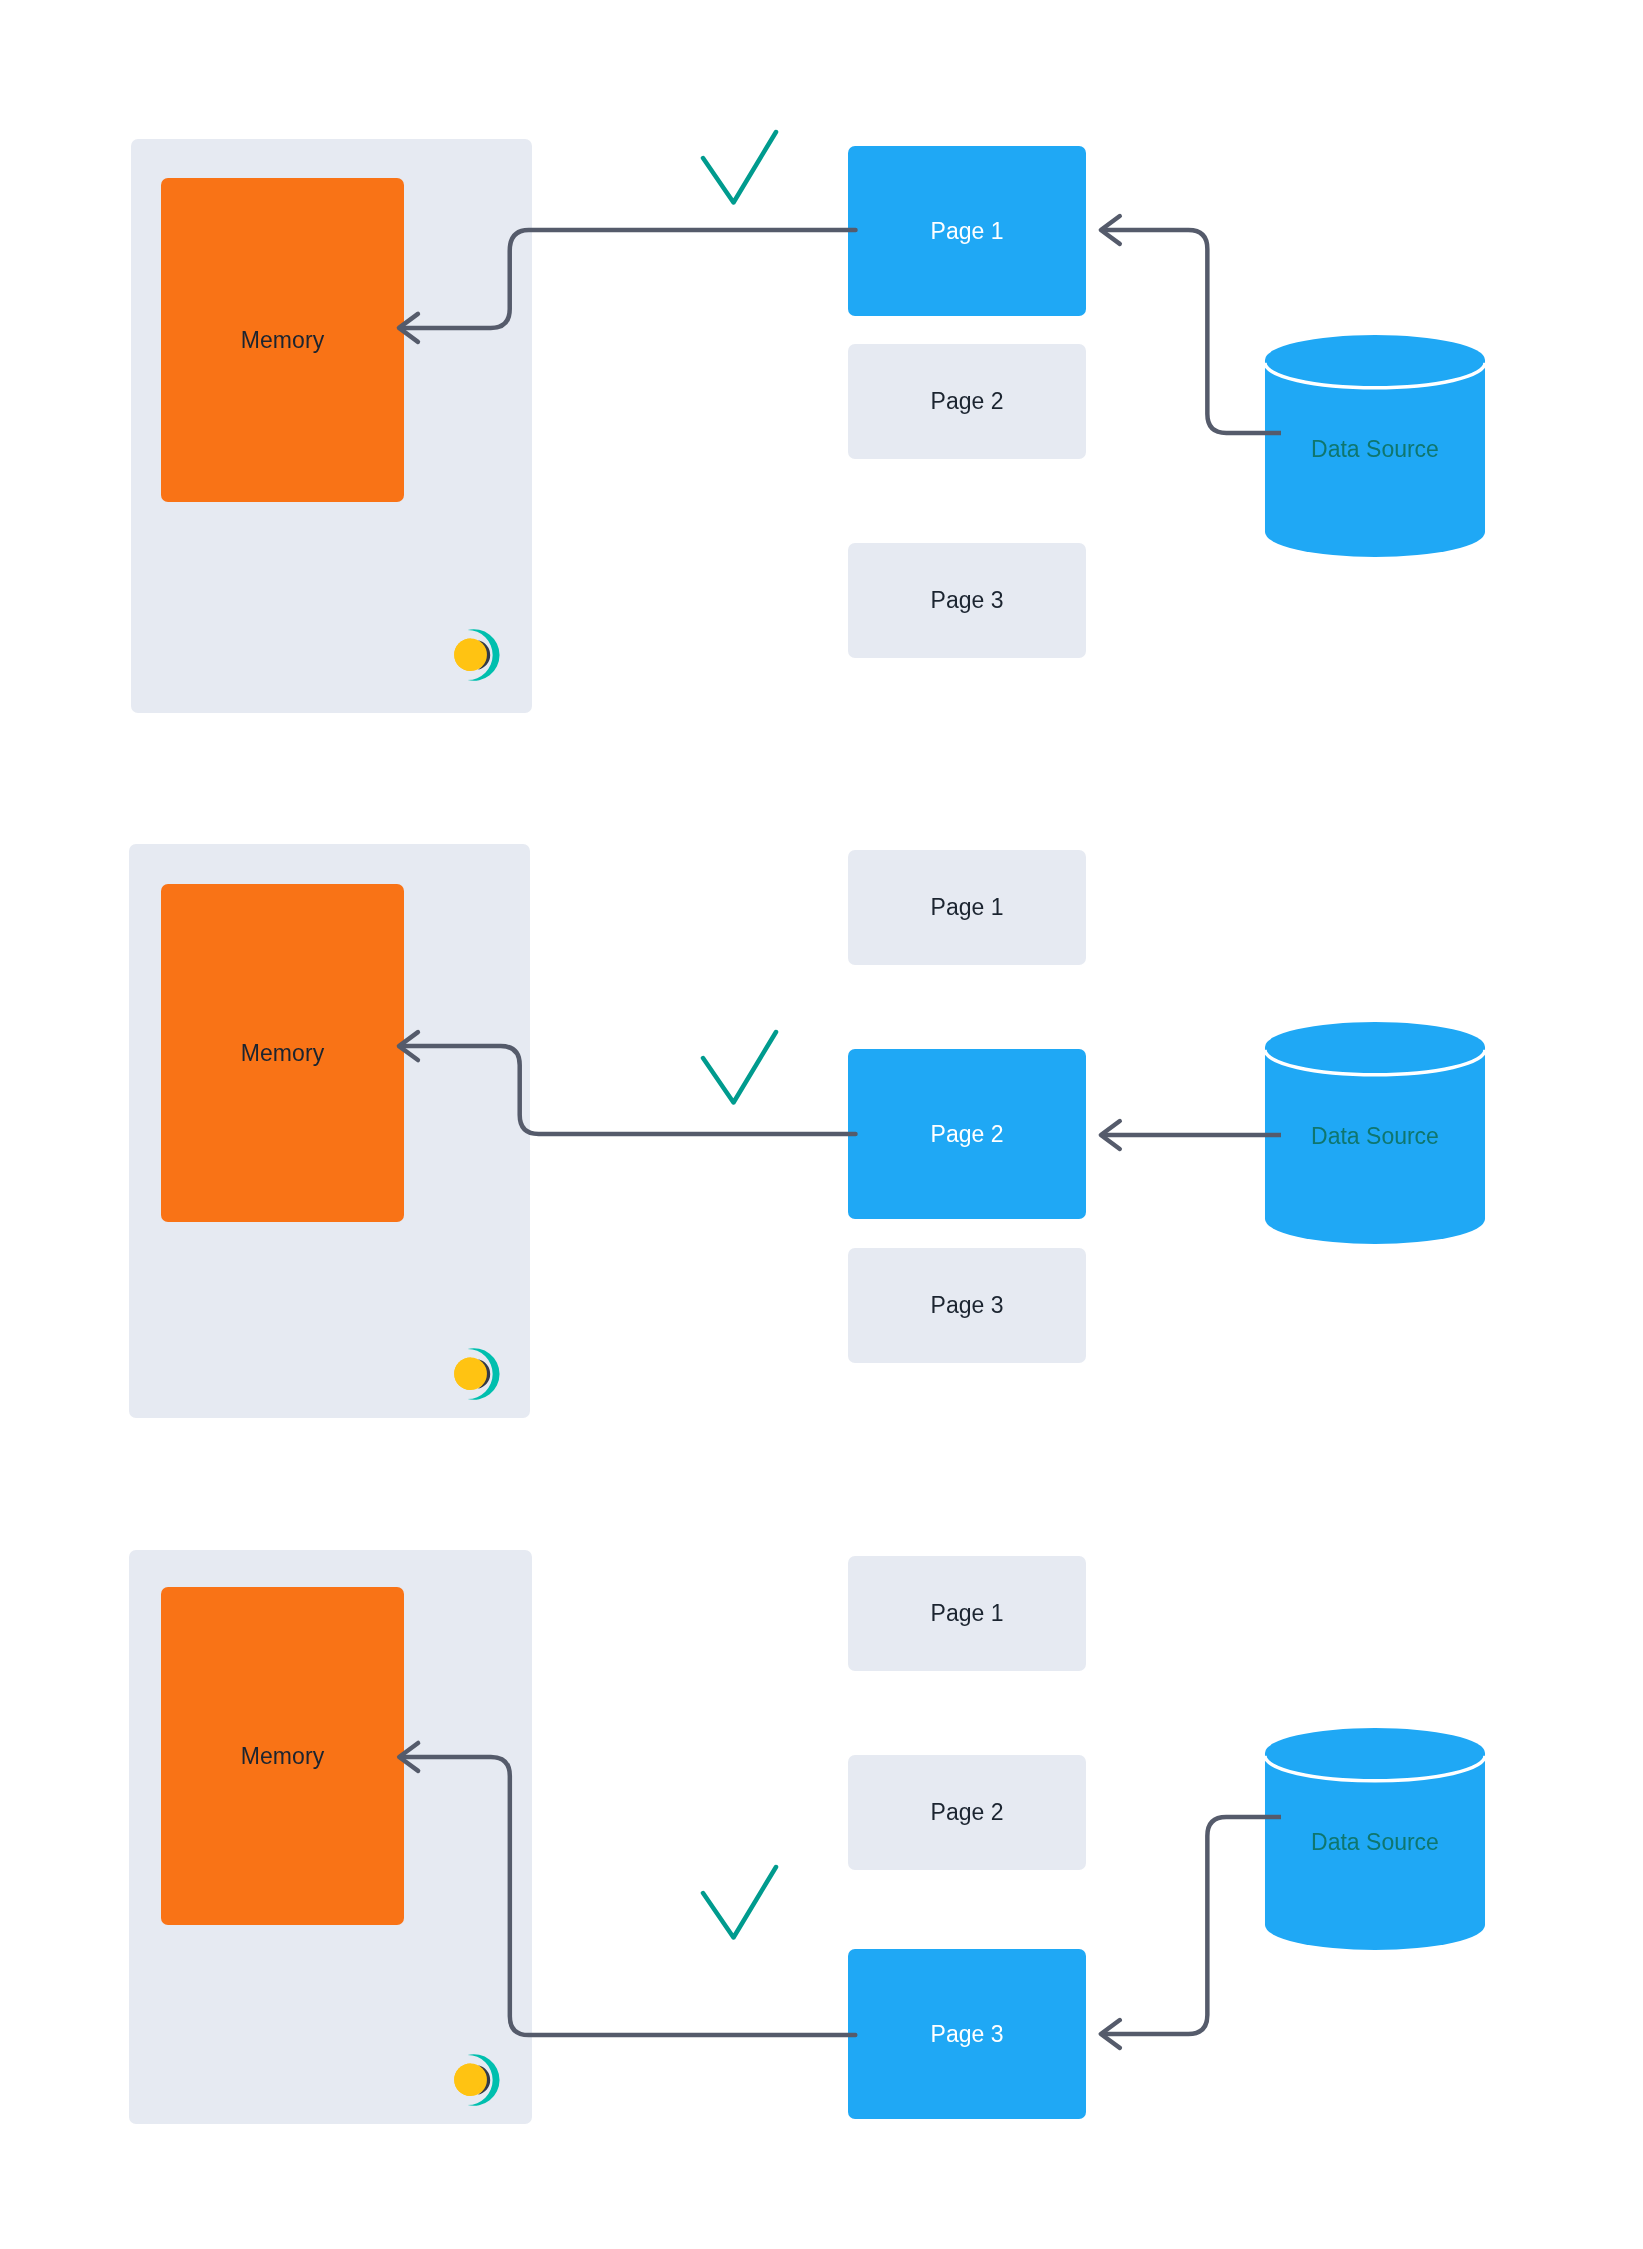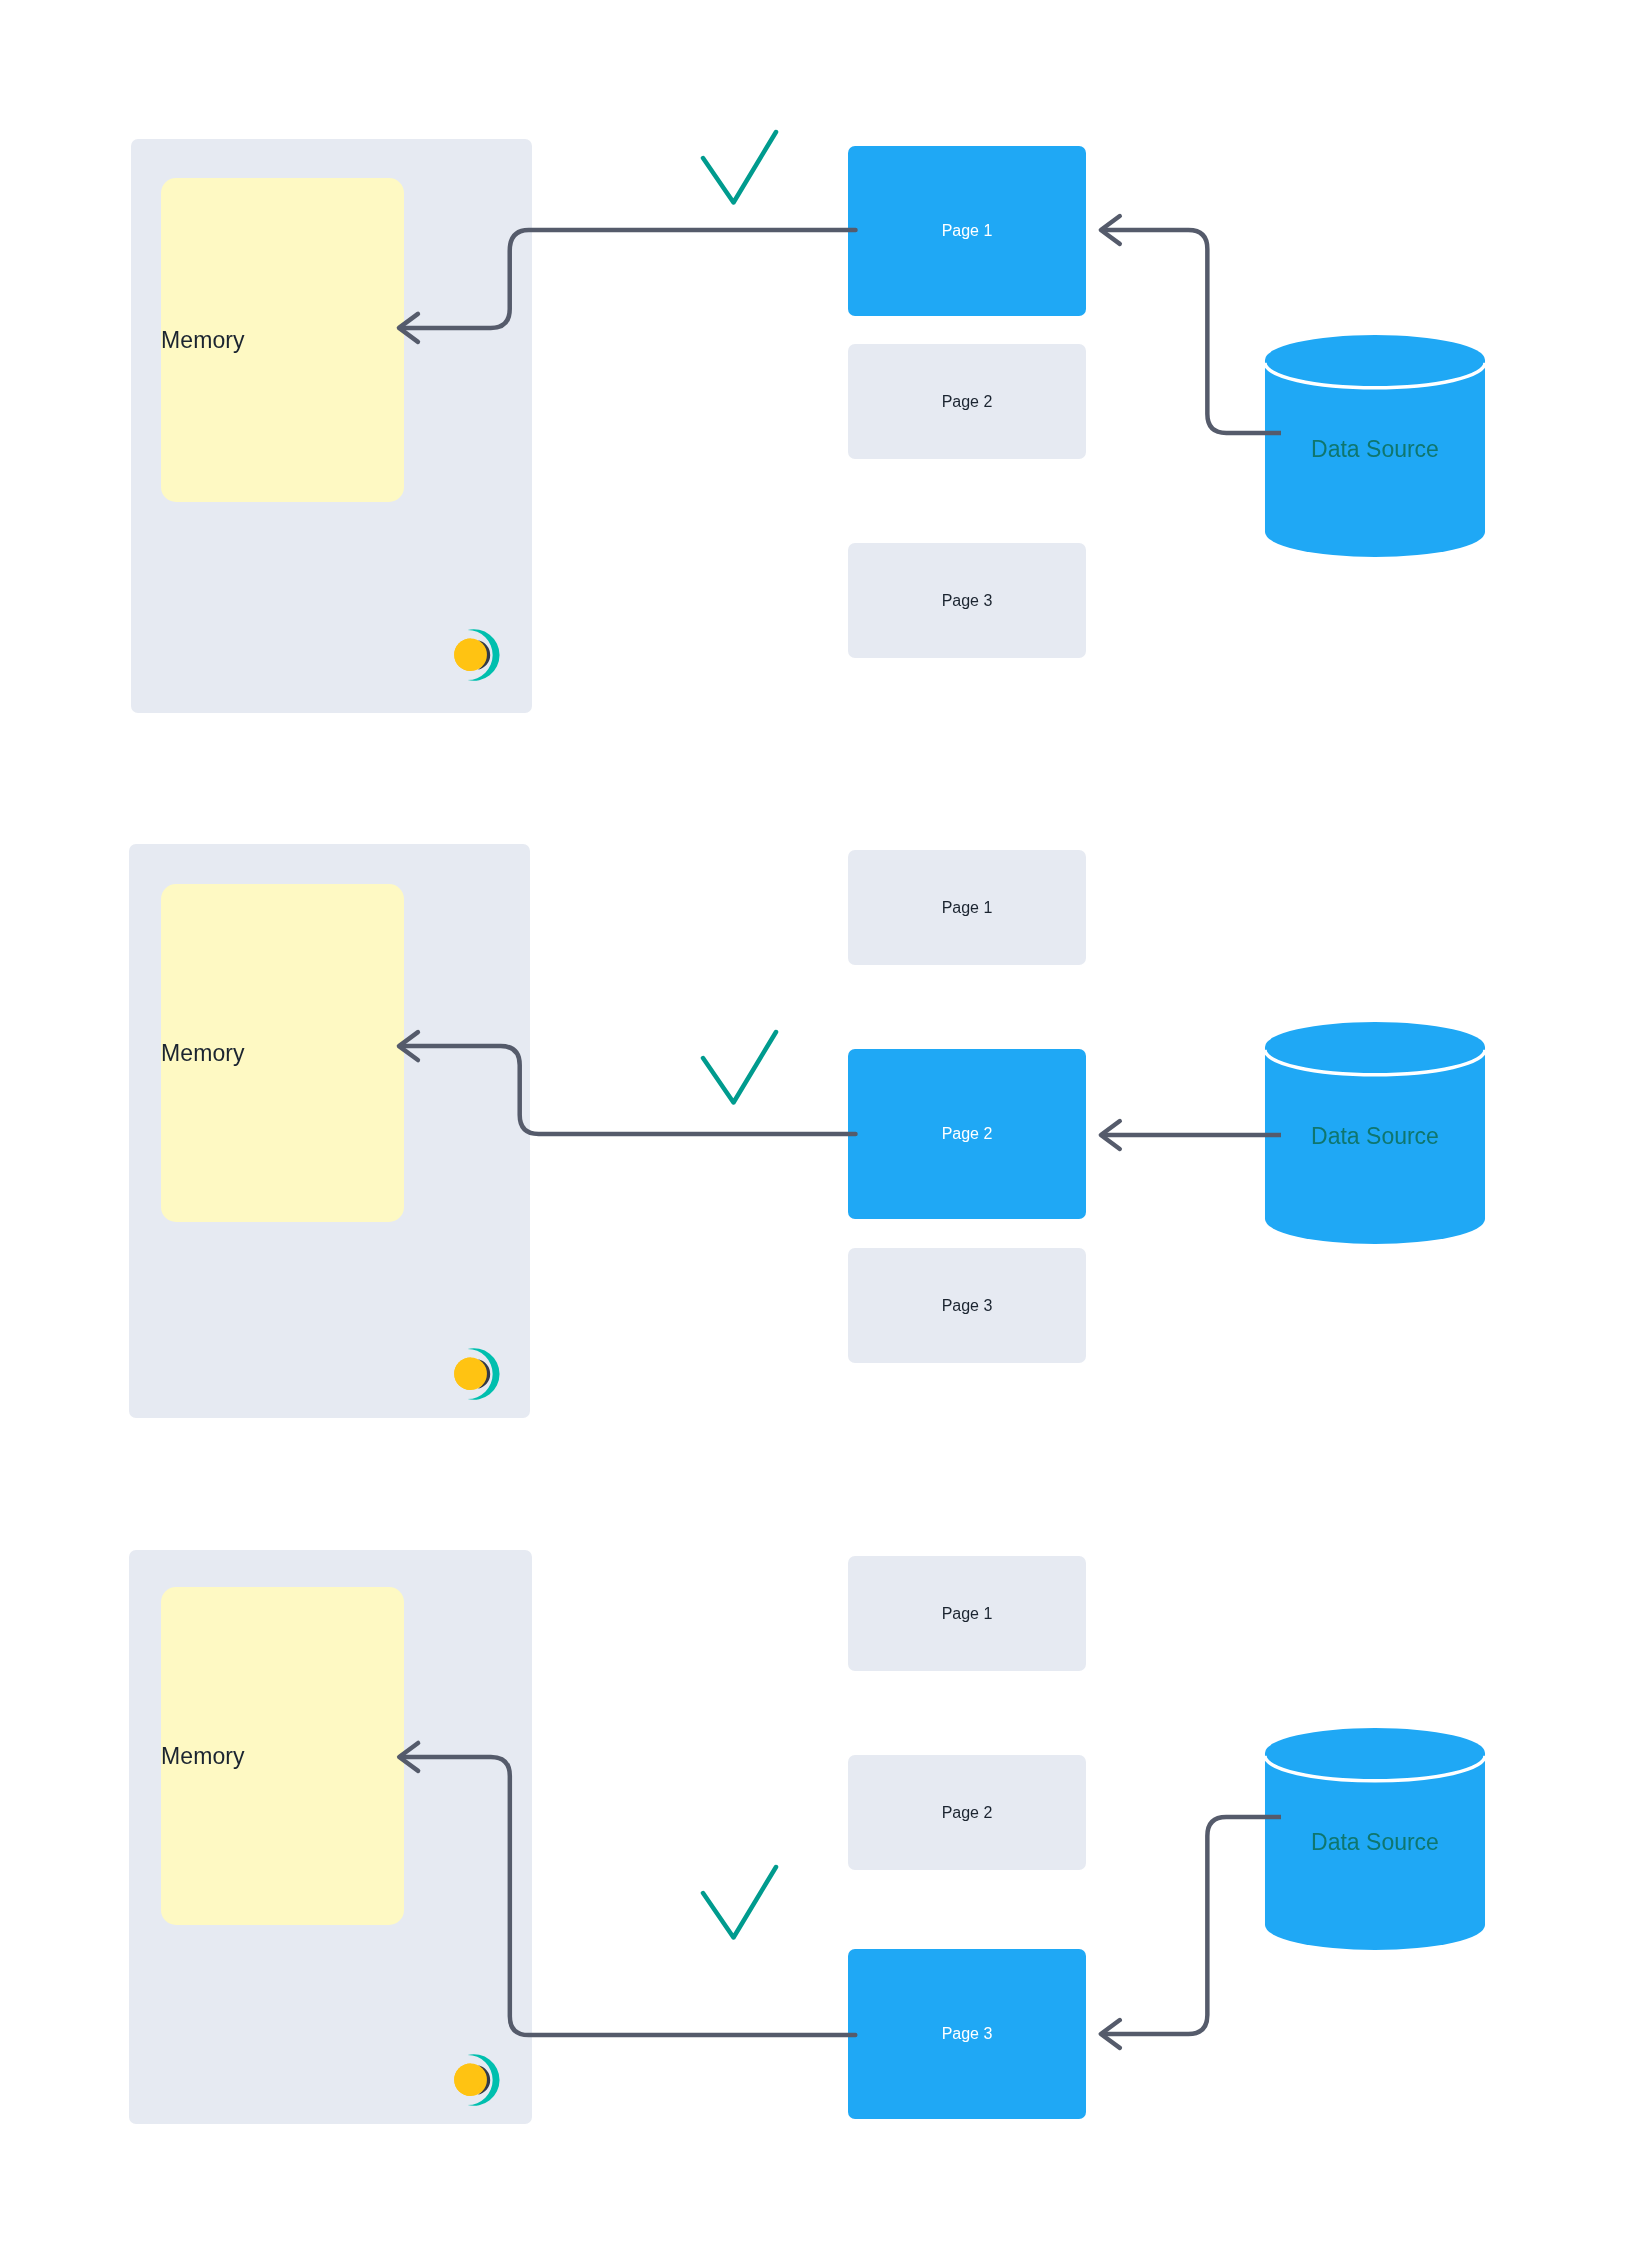--- a/index.html
+++ b/index.html
@@ -17,45 +17,46 @@
     background: #ffffff;
     overflow: hidden;
   }
   .panel {
     position: absolute;
     background: #e6eaf2;
     border-radius: 7px;
   }
   .memory-box {
     position: absolute;
-    background: #fef9c3;
-    border-radius: 15px;
+    background: #f97316;
+    border-radius: 7px;
     display: flex;
     align-items: center;
+    justify-content: center;
   }
   .memory-label {
     font-size: 23px;
     color: #1b2430;
     letter-spacing: 0.1px;
   }
   .page-box {
     position: absolute;
     border-radius: 7px;
     display: flex;
     align-items: center;
     justify-content: center;
   }
   .page-box.inactive {
     background: #e6eaf2;
   }
   .page-box.active {
     background: #1fa8f5;
   }
   .page-label {
-    font-size: 16px;
+    font-size: 23px;
     color: #1b2430;
   }
   .page-box.active .page-label {
     color: #ffffff;
   }
   .cylinder {
     position: absolute;
   }
   .cyl-label {
     position: absolute;

